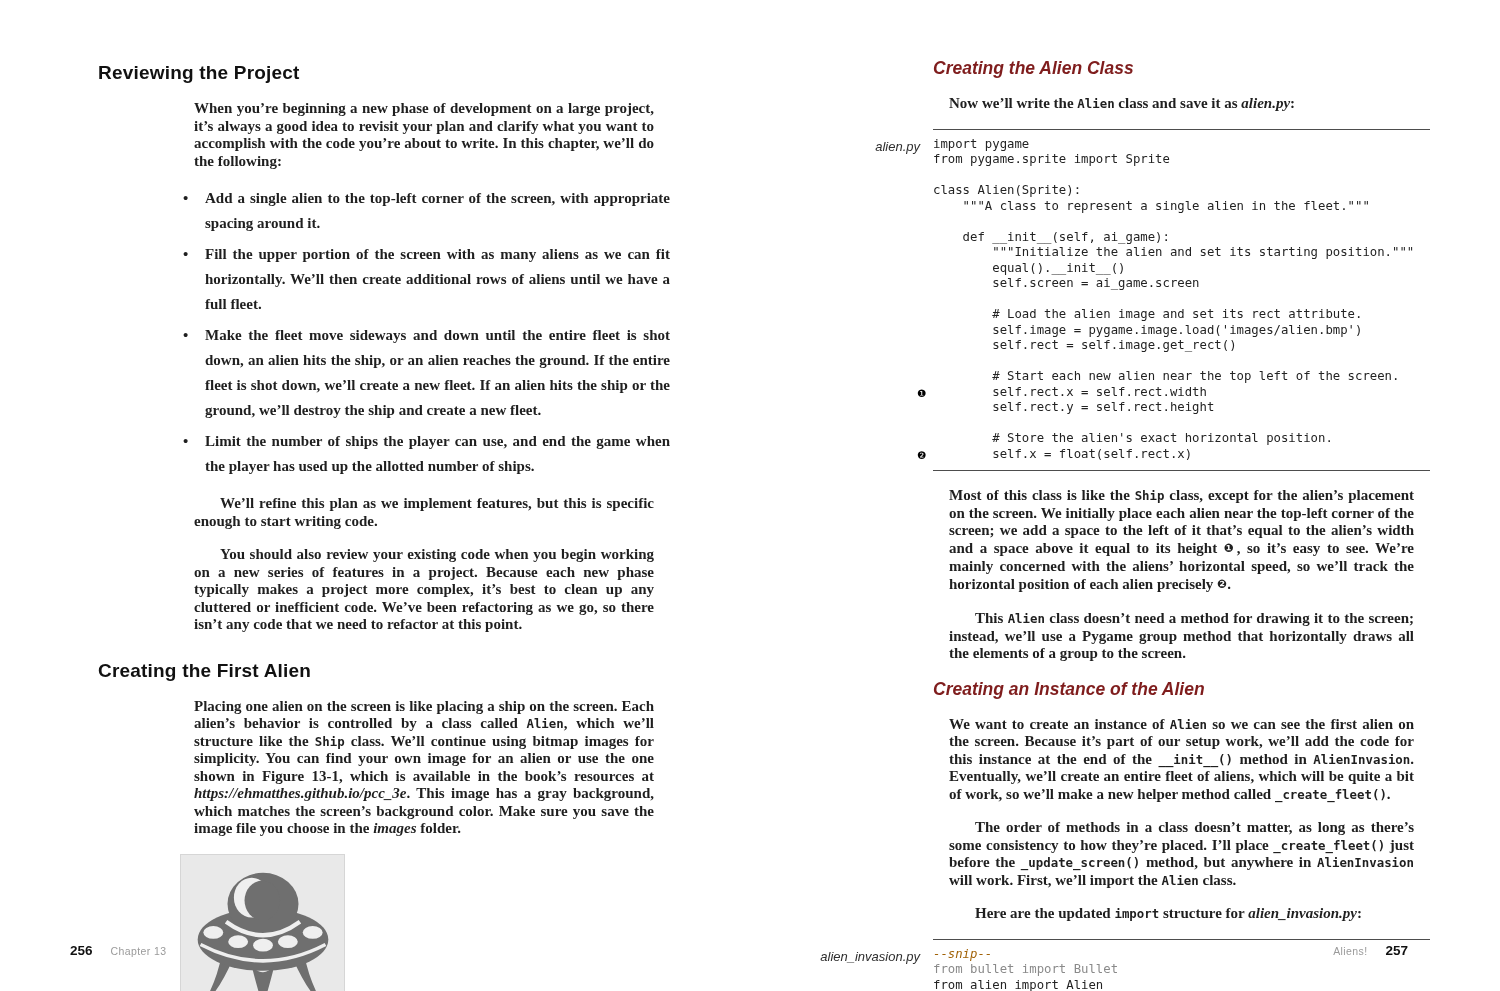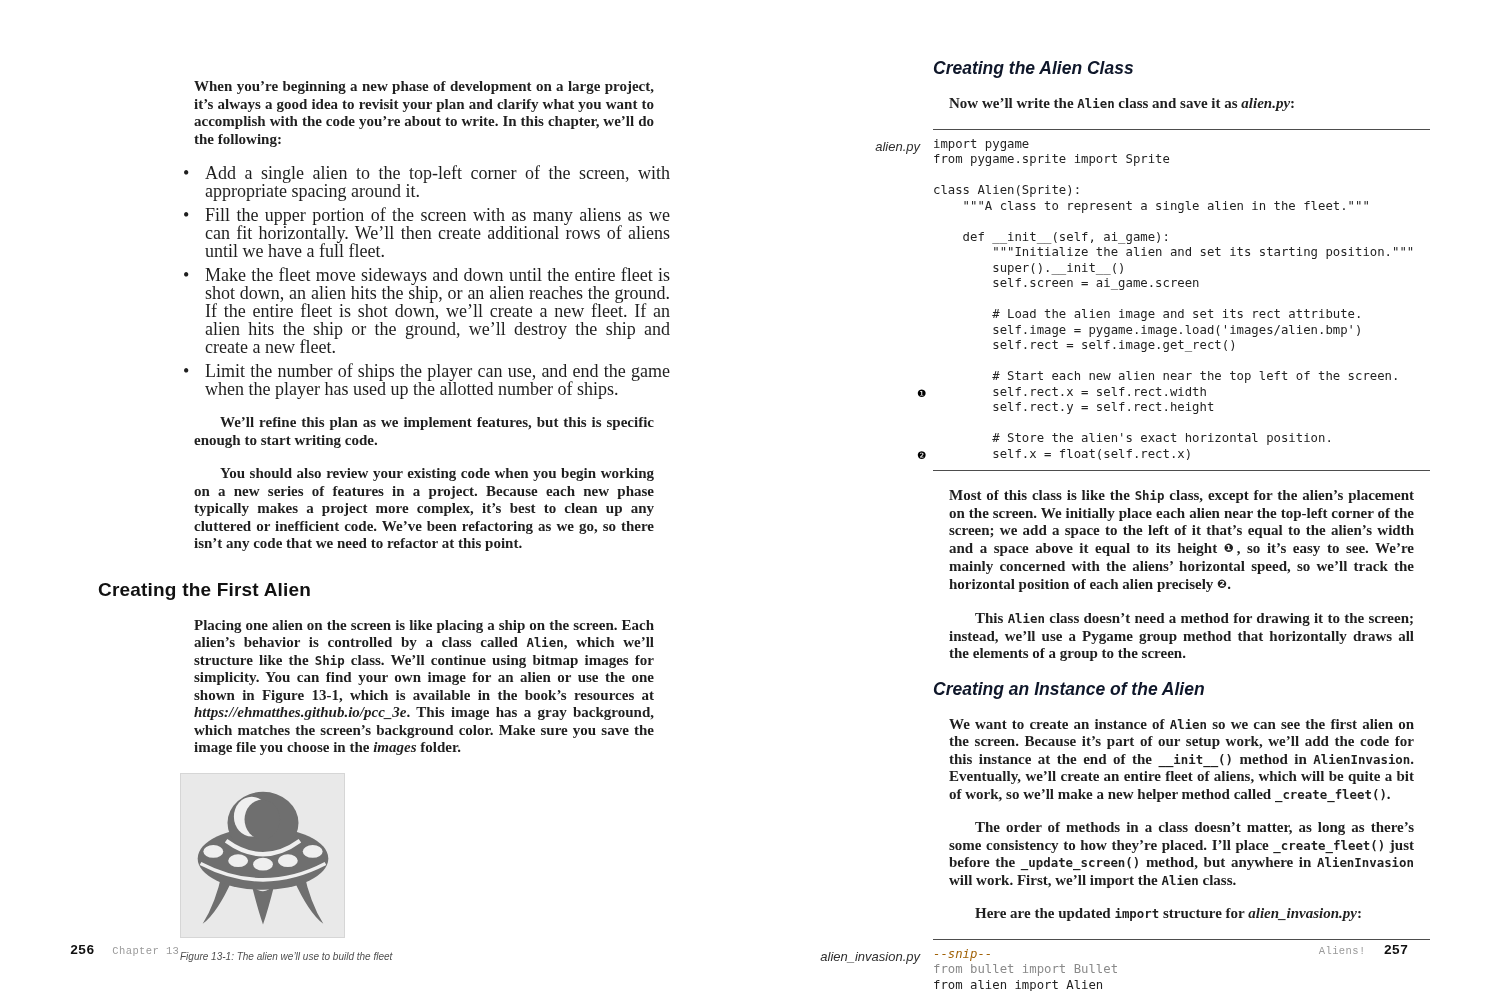--- a/index.html
+++ b/index.html
@@ -12,36 +12,36 @@
   .col-right { position:absolute; left:933px; top:58px;  width:497px; }
 
   
   .h-a {
     font-family:"Liberation Sans", sans-serif; font-weight:bold;
     font-size:19px; color:#111; margin:0 0 12px -80px; letter-spacing:0.2px;
   }
   .h-a.second { margin-top:26px; }
   .h-b {
     font-family:"Liberation Sans", sans-serif; font-weight:bold; font-style:italic;
-    font-size:17.5px; color:#0f172a; margin:0 0 10px 0;
+    font-size:17.5px; color:#7f1d1d; margin:0 0 10px 0;
   }
   .h-b.second { margin-top:12px; }
 
   
   .para { font-size:15px; line-height:17.5px; text-align:justify; margin:16px;font-weight:bold; }
   .para.indent { text-indent:26px; }
   .seg-code { font-family:"DejaVu Sans Mono", monospace; font-size:12.4px; }
   .seg-i { font-style:italic; }
   .seg-m { font-family:"DejaVu Sans", sans-serif; font-size:12px; position:relative; top:-1px; }
 
   
   .bullets { list-style:none; margin:9px 0 2px 0; padding:0; }
   .bullets li {
     position:relative; padding-left:27px; margin-bottom:6px;
-    font-size:18px; line-height:18px; text-align:justify;
+    font-size:15px; line-height:25px; text-align:justify;font-weight:bold;
   }
   .bullets li::before { content:"\2022"; position:absolute; left:5px; top:0; }
 
   
   .listing {
     position:relative; margin:9px 0 10px 0; padding:7px 0 8px 0;
     border-top:1px solid #4d4d4d; border-bottom:1px solid #4d4d4d;
   }
   .code-label {
     position:absolute; right:100%; margin-right:13px; top:9px;
@@ -65,35 +65,36 @@
     width:163px; height:163px; background:#e9e9e9; border:1px solid #d6d6d6;
     display:flex; align-items:center; justify-content:center;
   }
   .figure-caption {
     margin:11px 0 0 0; width:215px;
     font-family:"Liberation Sans", sans-serif; font-style:italic;
     font-size:10px; line-height:16.5px; color:#4e4e4e; text-align:left;
   }
 
   
-  .footer { position:absolute; top:941px; font-family:Liberation Mono, monospace; }
+  .footer { position:absolute; top:941px; font-family:Liberation Sans, sans-serif; }
   .footer-left  { left:70px; }
   .footer-right { right:92px; text-align:right; }
   .page-num { font-weight:bold; font-size:13.5px; color:#111; }
   .running-head { font-size:10.5px; color:#9a9a9a; letter-spacing:0.4px; }
   .footer-left .running-head  { margin-left:18px; }
   .footer-right .running-head { margin-right:18px; }
 </style>
 </head>
 <body>
 
 <div class="sheet">
 
   <div class="col-left">
 
+    <h2 class="h-a">Reviewing the Project</h2>
 
     <p class="para">When you’re beginning a new phase of development on a large project, it’s always a good idea to revisit your plan and clarify what you want to accomplish with the code you’re about to write. In this chapter, we’ll do the following:</p>
 
     <ul class="bullets">
       <li>Add a single alien to the top-left corner of the screen, with appropriate spacing around it.</li>
       <li>Fill the upper portion of the screen with as many aliens as we can fit horizontally. We’ll then create additional rows of aliens until we have a full fleet.</li>
       <li>Make the fleet move sideways and down until the entire fleet is shot down, an alien hits the ship, or an alien reaches the ground. If the entire fleet is shot down, we’ll create a new fleet. If an alien hits the ship or the ground, we’ll destroy the ship and create a new fleet.</li>
       <li>Limit the number of ships the player can use, and end the game when the player has used up the allotted number of ships.</li>
     </ul>
 
@@ -139,21 +140,21 @@
       <span class="code-label">alien.py</span>
       <div>
           <div class="code-line"><span>import pygame</span></div>
           <div class="code-line"><span>from pygame.sprite import Sprite</span></div>
           <div class="code-line"><span>&nbsp;</span></div>
           <div class="code-line"><span>class Alien(Sprite):</span></div>
           <div class="code-line"><span>    """A class to represent a single alien in the fleet."""</span></div>
           <div class="code-line"><span>&nbsp;</span></div>
           <div class="code-line"><span>    def __init__(self, ai_game):</span></div>
           <div class="code-line"><span>        """Initialize the alien and set its starting position."""</span></div>
-          <div class="code-line"><span>        super().__init__()</span></div>
+          <div class="code-line"><span>        equal().__init__()</span></div>
           <div class="code-line"><span>        self.screen = ai_game.screen</span></div>
           <div class="code-line"><span>&nbsp;</span></div>
           <div class="code-line"><span>        # Load the alien image and set its rect attribute.</span></div>
           <div class="code-line"><span>        self.image = pygame.image.load('images/alien.bmp')</span></div>
           <div class="code-line"><span>        self.rect = self.image.get_rect()</span></div>
           <div class="code-line"><span>&nbsp;</span></div>
           <div class="code-line"><span>        # Start each new alien near the top left of the screen.</span></div>
           <div class="code-line"><span class="code-marker">❶</span><span>        self.rect.x = self.rect.width</span></div>
           <div class="code-line"><span>        self.rect.y = self.rect.height</span></div>
           <div class="code-line"><span>&nbsp;</span></div>

